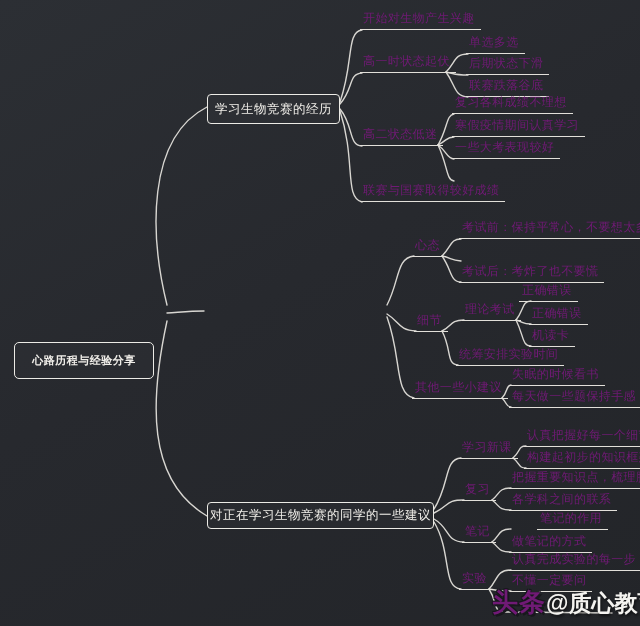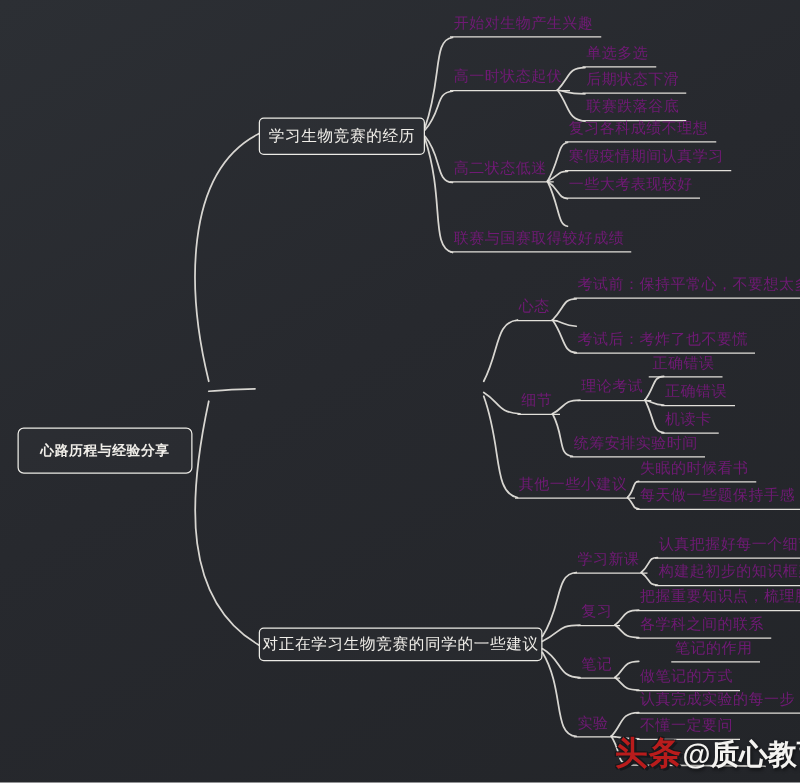--- a/index.html
+++ b/index.html
@@ -29,21 +29,21 @@
     padding:0 6px 3px 3px;
     border-bottom:1.5px solid #e2e0da;
     color:#701a75; white-space:nowrap; letter-spacing:.4px;
   }
 
   .watermark{
     position:absolute; left:492px; top:585px;
     display:flex; align-items:baseline; white-space:nowrap;
   }
   .wm-brand{
-    font-size:26px; font-weight:900; color:#b91c1c;
+    font-size:26px; font-weight:900; color:#701a75;
     text-shadow:2px 2px 0 #17181c, -1px -1px 0 #17181c, 1px -1px 0 #17181c, -1px 1px 0 #17181c;
     letter-spacing:1px;
   }
   .wm-handle{
     font-size:23px; font-weight:700; color:#f4f3f0;
     text-shadow:1px 2px 3px rgba(0,0,0,.65);
   }
 </style>
 </head>
 <body>

